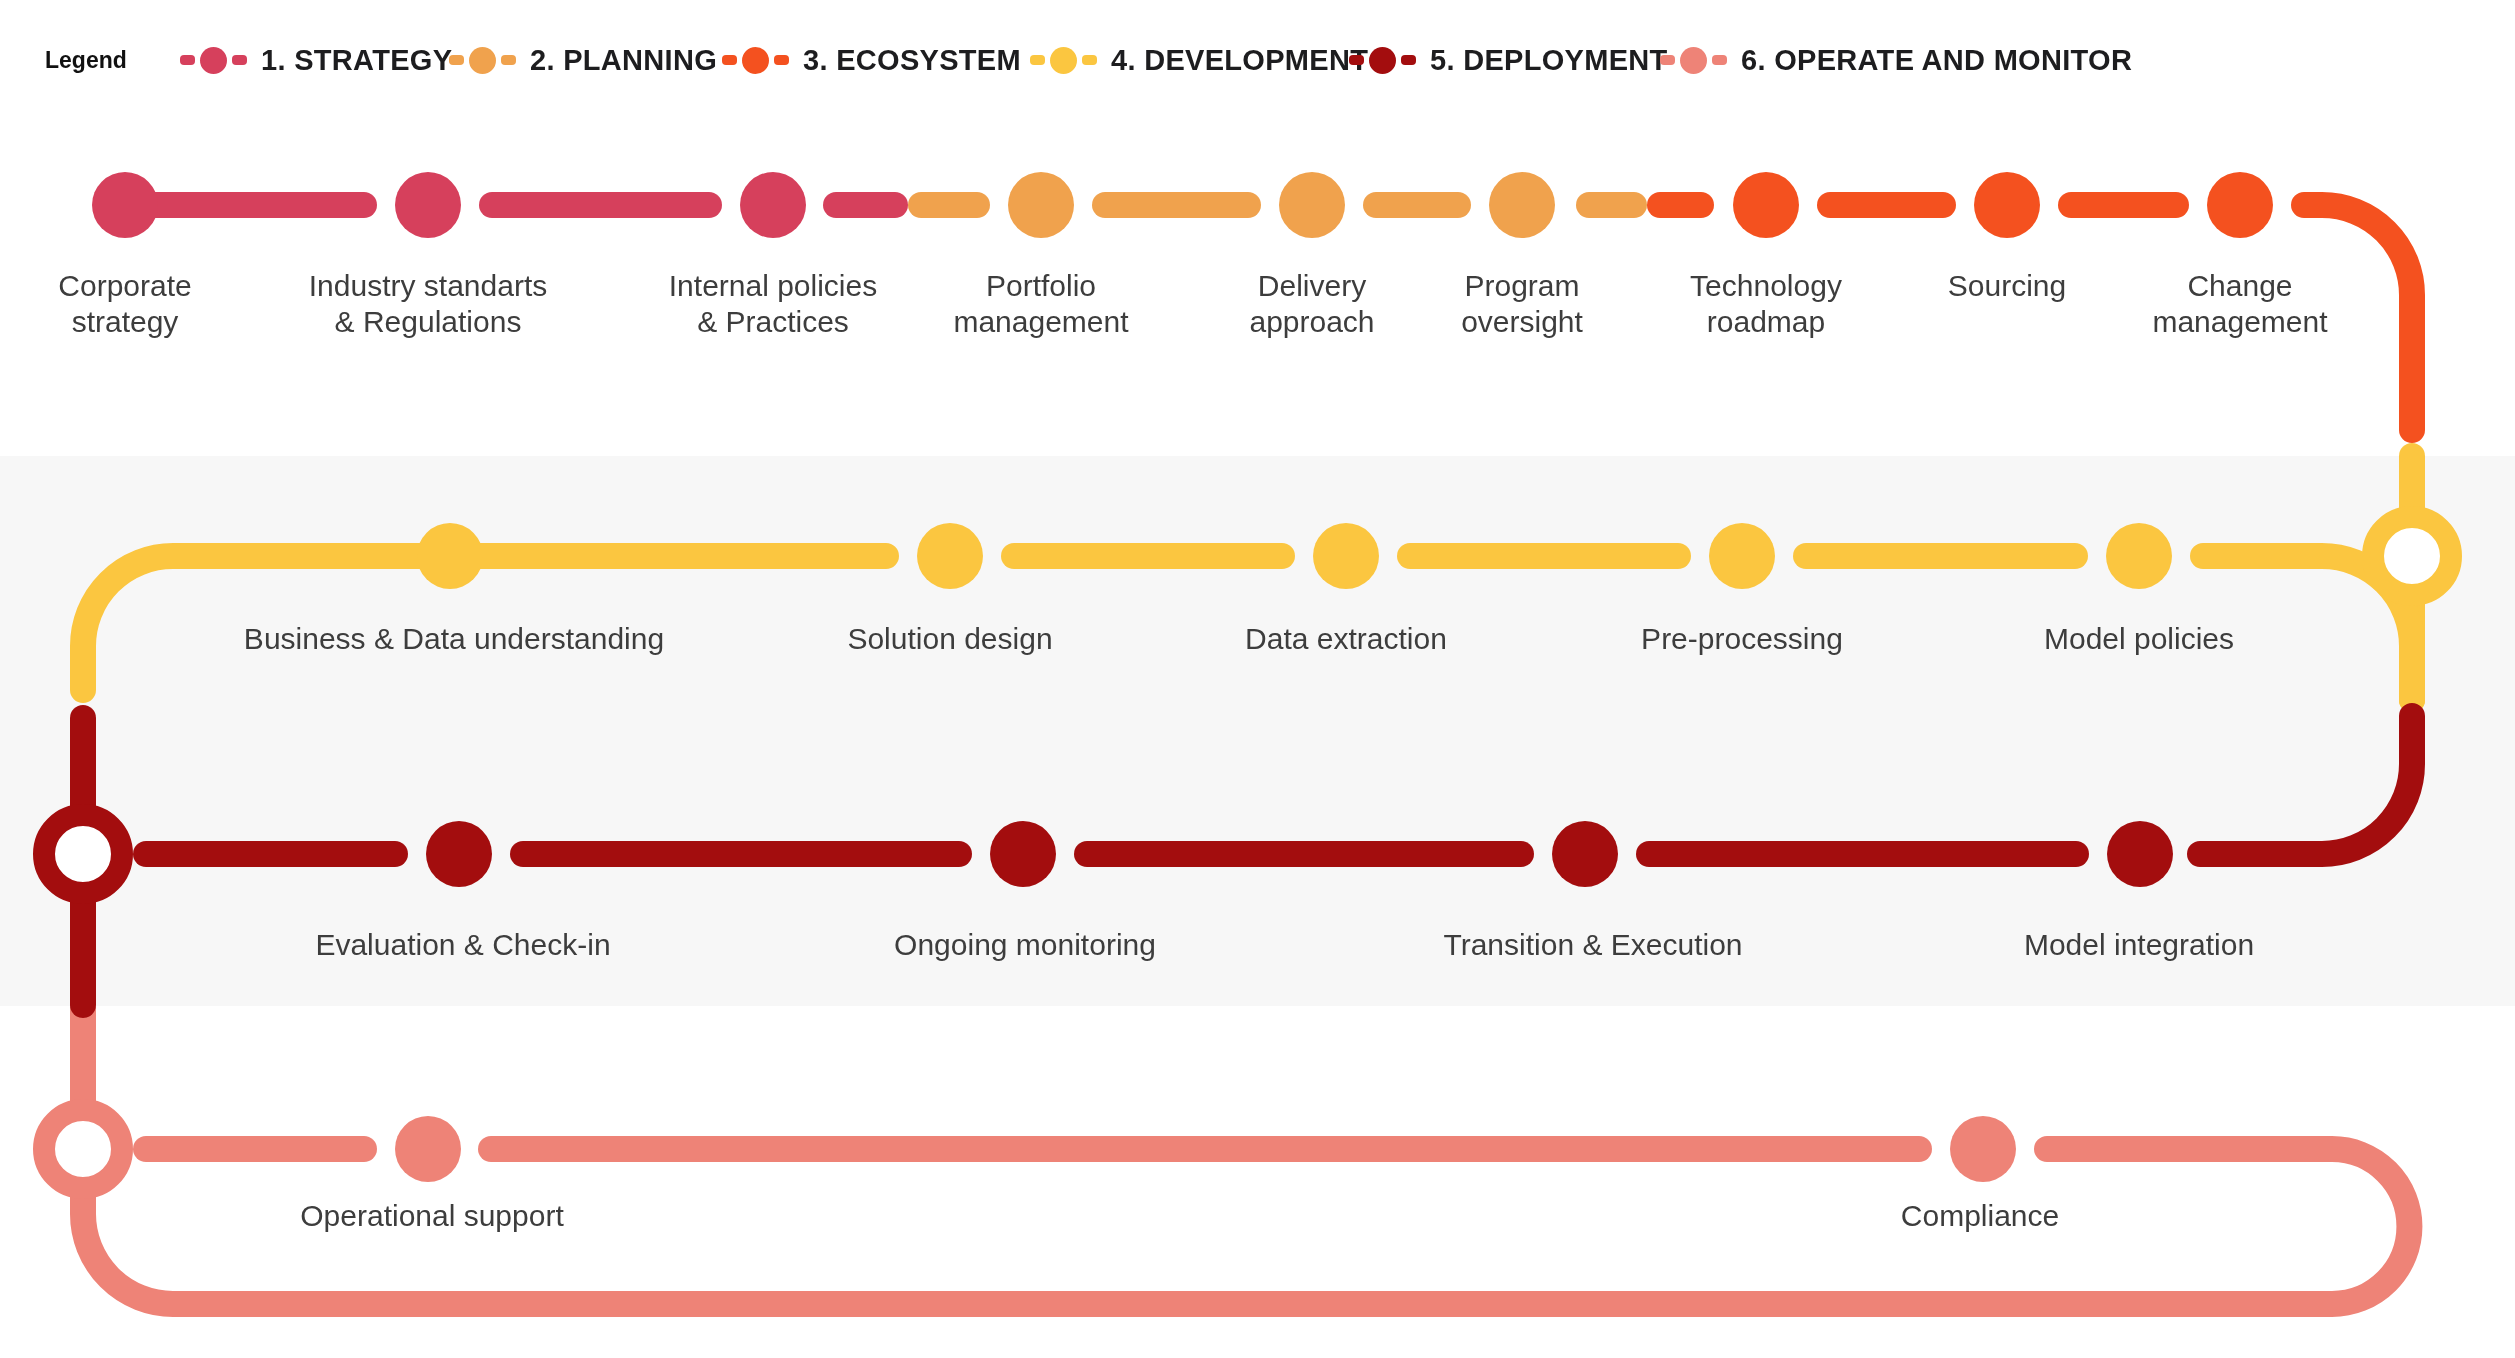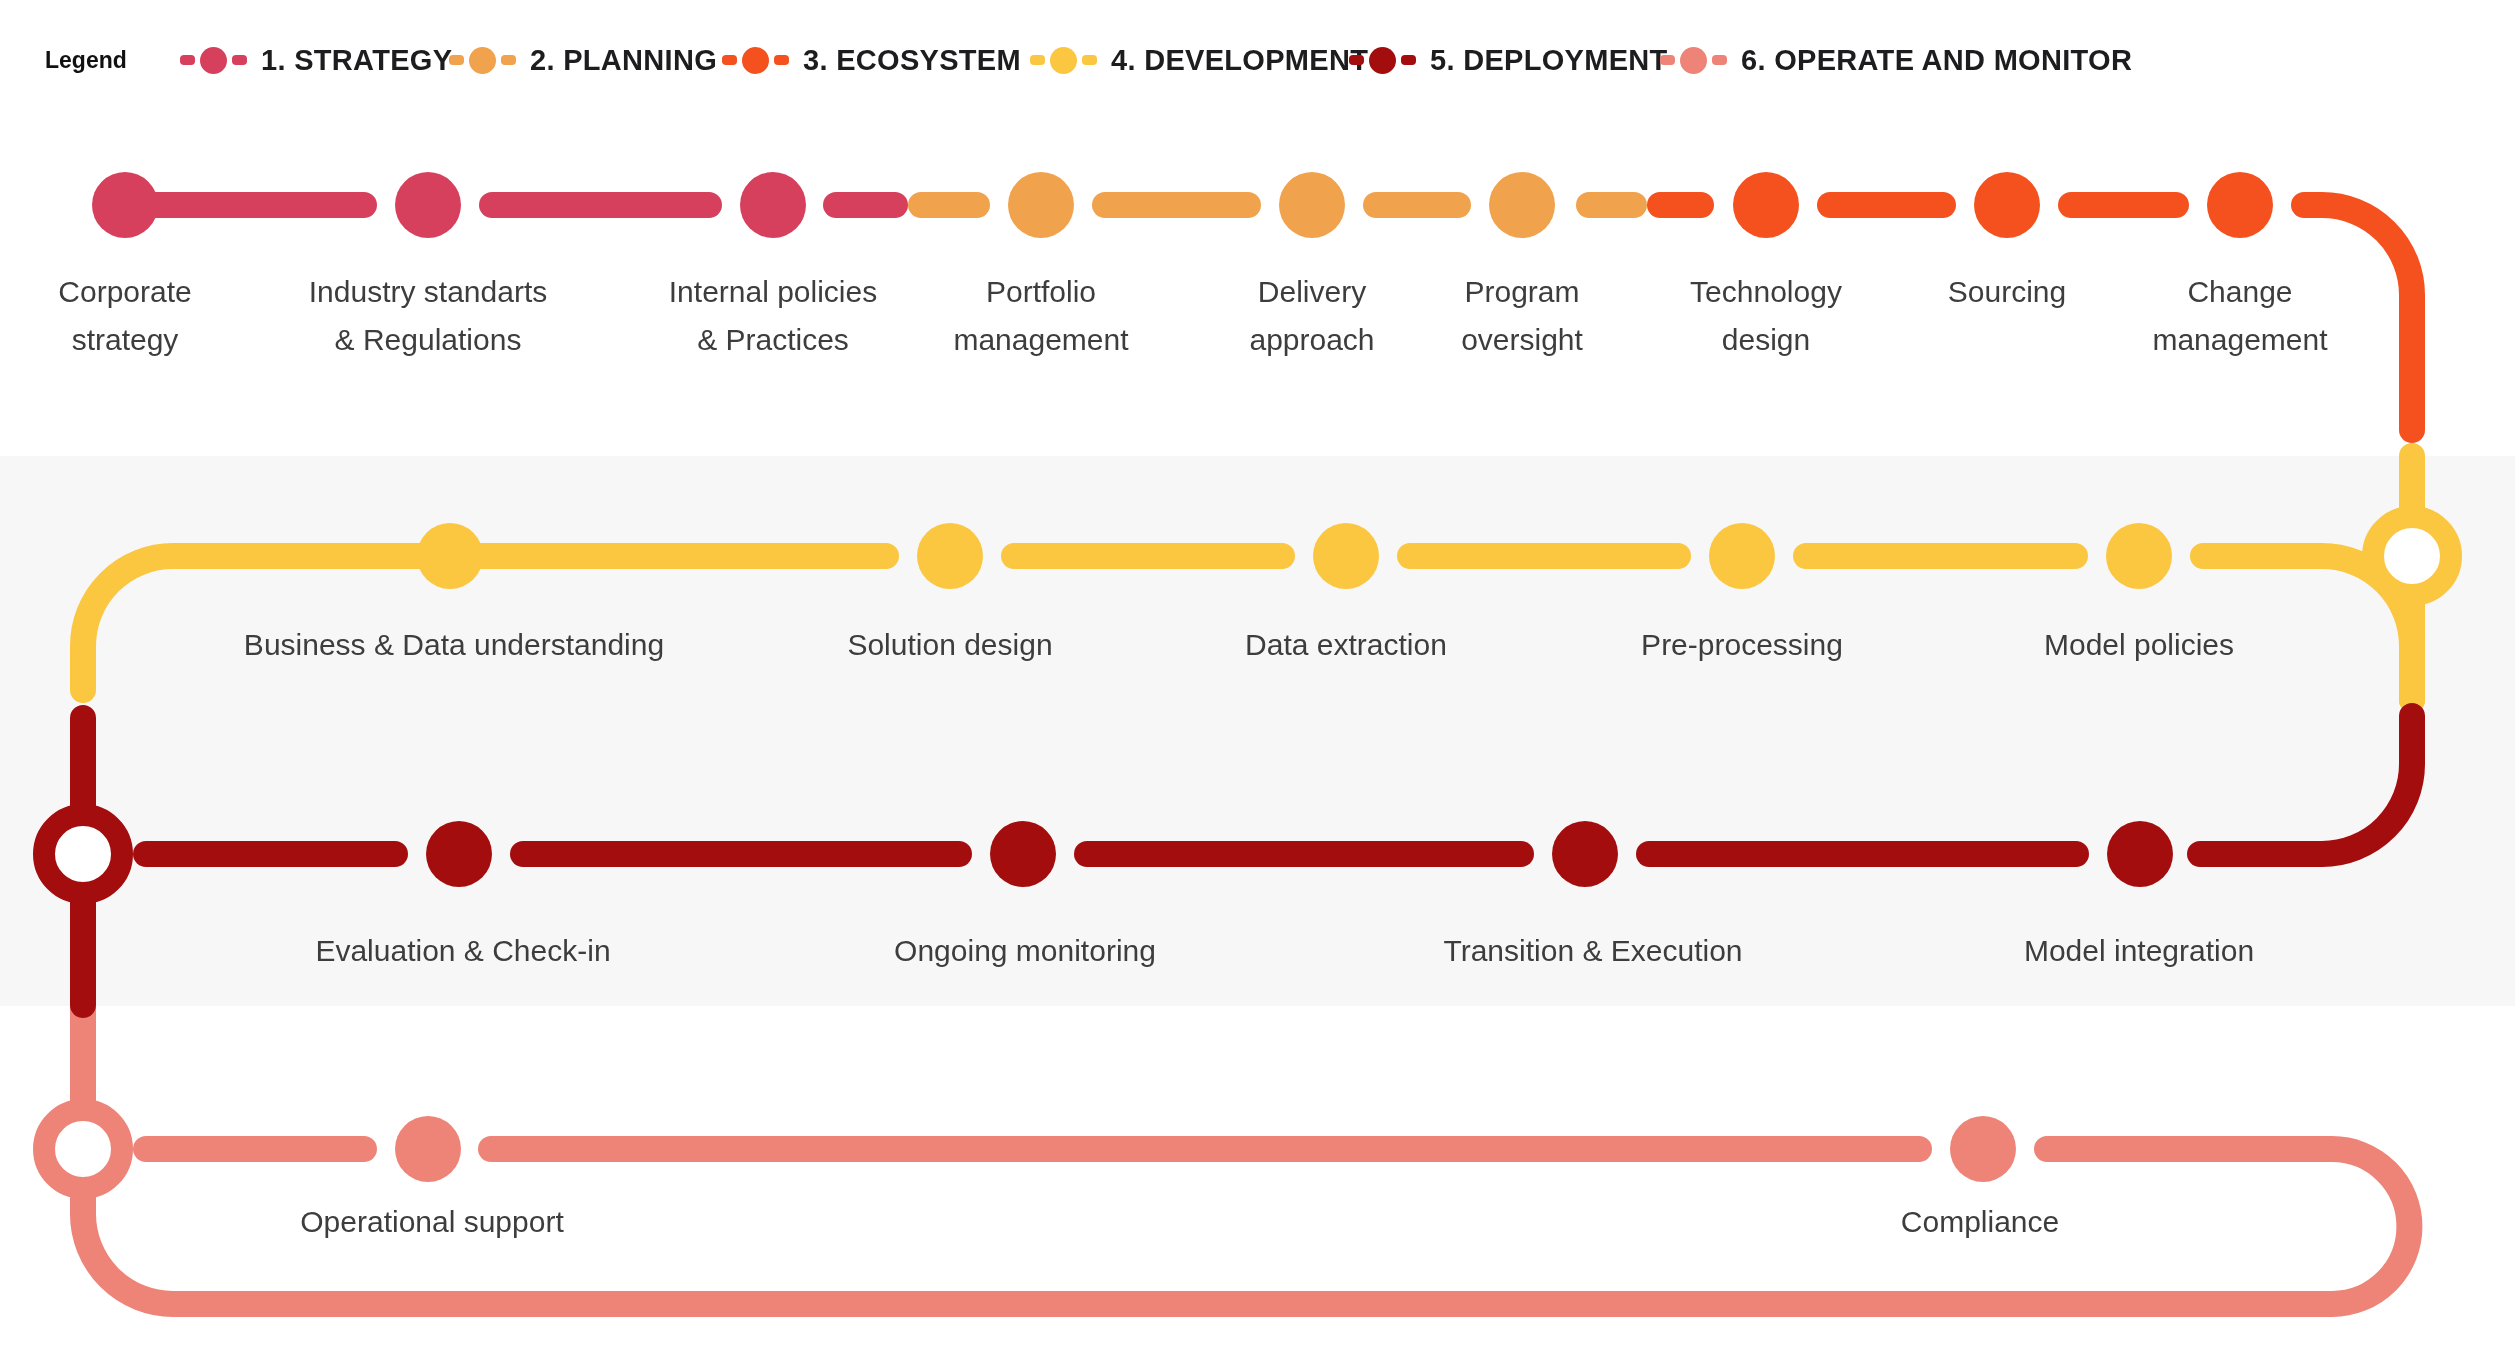--- a/index.html
+++ b/index.html
@@ -1,19 +1,19 @@
 <!DOCTYPE html>
 <html style="--c-strategy: #D6405C; --c-planning: #F0A24D; --c-ecosystem: #F4511F; --c-development: #FBC640; --c-deployment: #A30D0E; --c-operate: #EE8377; --c-band: #F7F7F7; --c-label_text: #3D3D3D; --c-legend_text: #1D1D1F;"><head>
 <meta charset="utf-8">
 <style>
   html,body{margin:0;padding:0;background:#ffffff;font-family:"Liberation Sans",sans-serif;}
   .canvas{position:relative;width:2515px;height:1358px;background:#ffffff;overflow:hidden;border-radius:12px;}
   .band{position:absolute;left:0;top:456px;width:2515px;height:550px;background:var(--c-band,#f7f7f7);}
   svg.map{position:absolute;left:0;top:0;display:block;}
-  .lbl{position:absolute;transform:translateX(-50%);text-align:center;font-size:30px;line-height:48px;
+  .lbl{position:absolute;transform:translateX(-50%);text-align:center;font-size:30px;line-height:36px;
        color:var(--c-label_text,#3d3d3d);white-space:pre-line;}
   .legend{position:absolute;top:44px;left:0;width:2515px;height:32px;}
   .legend-title{position:absolute;left:45px;top:3px;font-size:23px;font-weight:700;color:#111111;}
   .legend-item{position:absolute;top:0;display:flex;align-items:center;gap:14px;height:32px;}
   .marker{display:flex;align-items:center;gap:5px;}
   .marker .dash{width:15px;height:10px;border-radius:4px;}
   .marker .dot{width:27px;height:27px;border-radius:50%;}
   .legend-item .txt{font-size:29px;font-weight:700;letter-spacing:.3px;color:var(--c-legend_text,#1d1d1f);white-space:nowrap;}
 </style>
 </head>
@@ -171,21 +171,21 @@
 &amp; Practices</div>
   <div class="lbl" style="left:428px;top:268px">Industry standarts
 &amp; Regulations</div>
   <div class="lbl" style="left:1041px;top:268px">Portfolio
 management</div>
   <div class="lbl" style="left:1312px;top:268px">Delivery
 approach</div>
   <div class="lbl" style="left:1522px;top:268px">Program
 oversight</div>
   <div class="lbl" style="left:1766px;top:268px">Technology
-design</div>
+roadmap</div>
   <div class="lbl" style="left:2007px;top:268px">Sourcing</div>
   <div class="lbl" style="left:2240px;top:268px">Change
 management</div>
 
   <div class="lbl" style="left:454px;top:621px">Business &amp; Data understanding</div>
   <div class="lbl" style="left:950px;top:621px">Solution design</div>
   <div class="lbl" style="left:1346px;top:621px">Data extraction</div>
   <div class="lbl" style="left:1742px;top:621px">Pre-processing</div>
   <div class="lbl" style="left:2139px;top:621px">Model policies</div>
 

